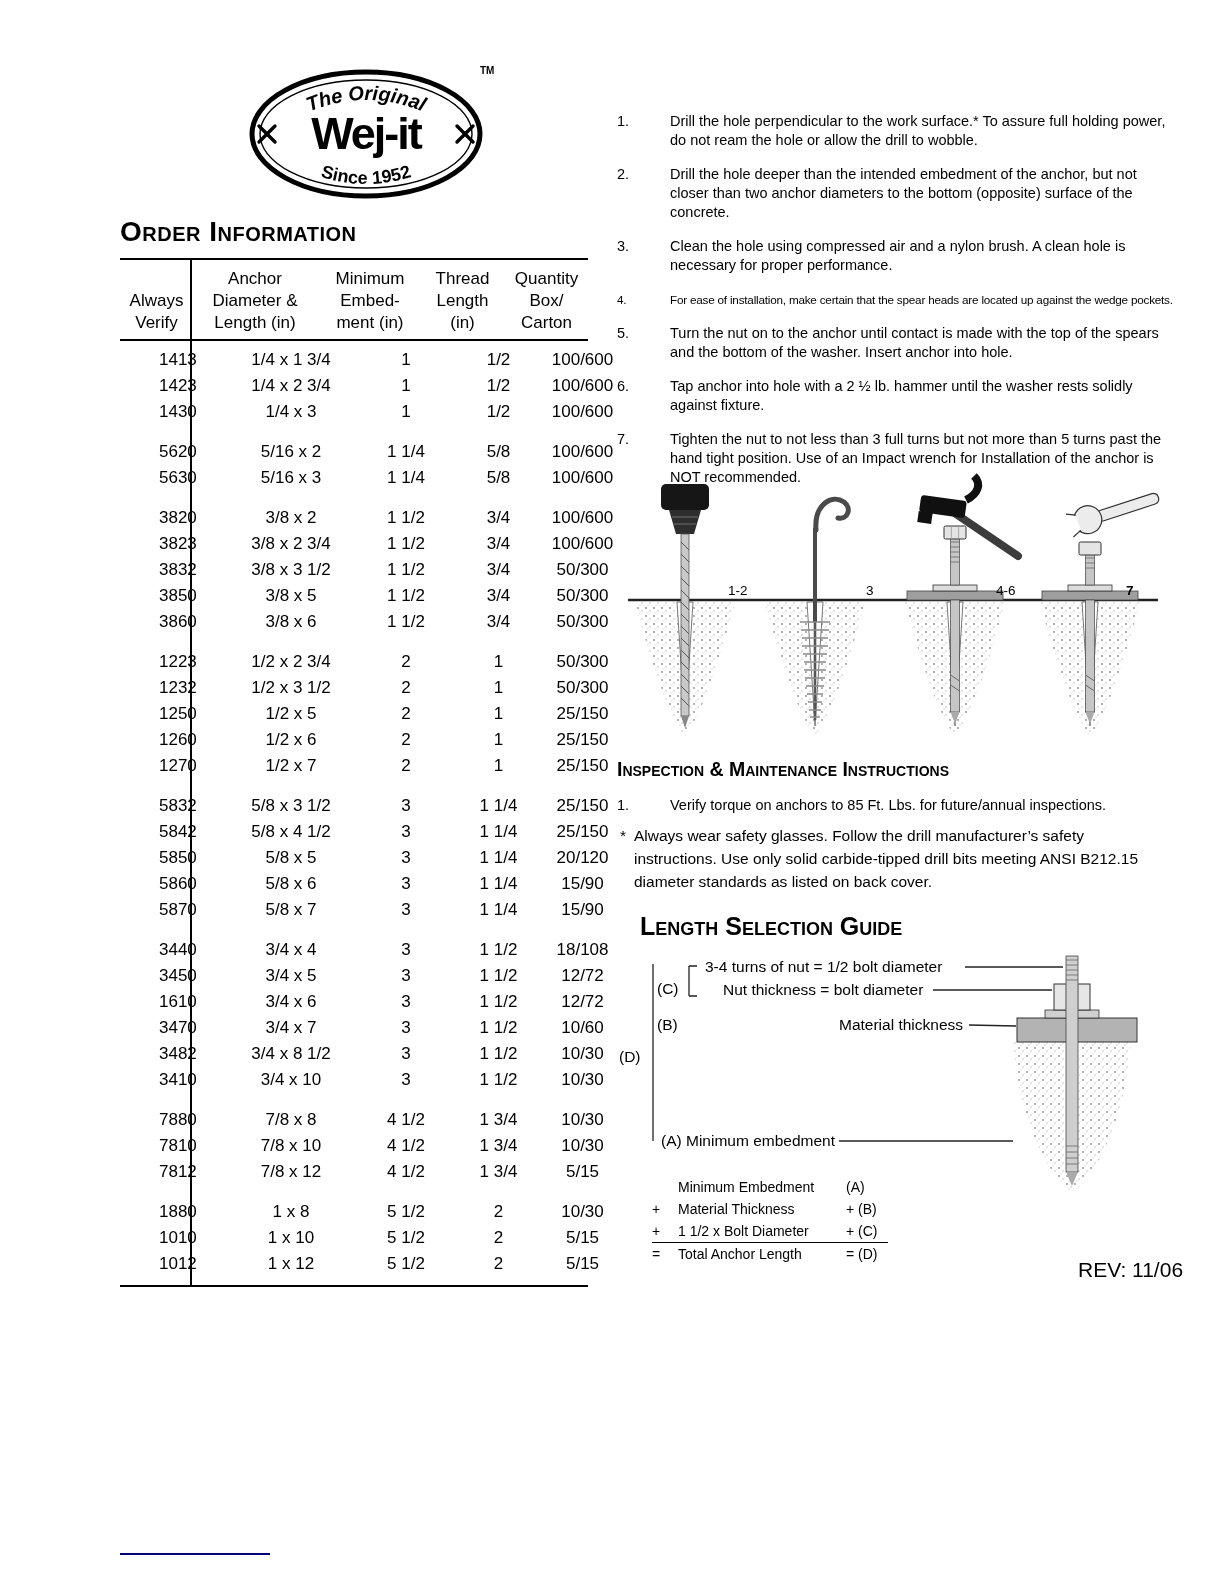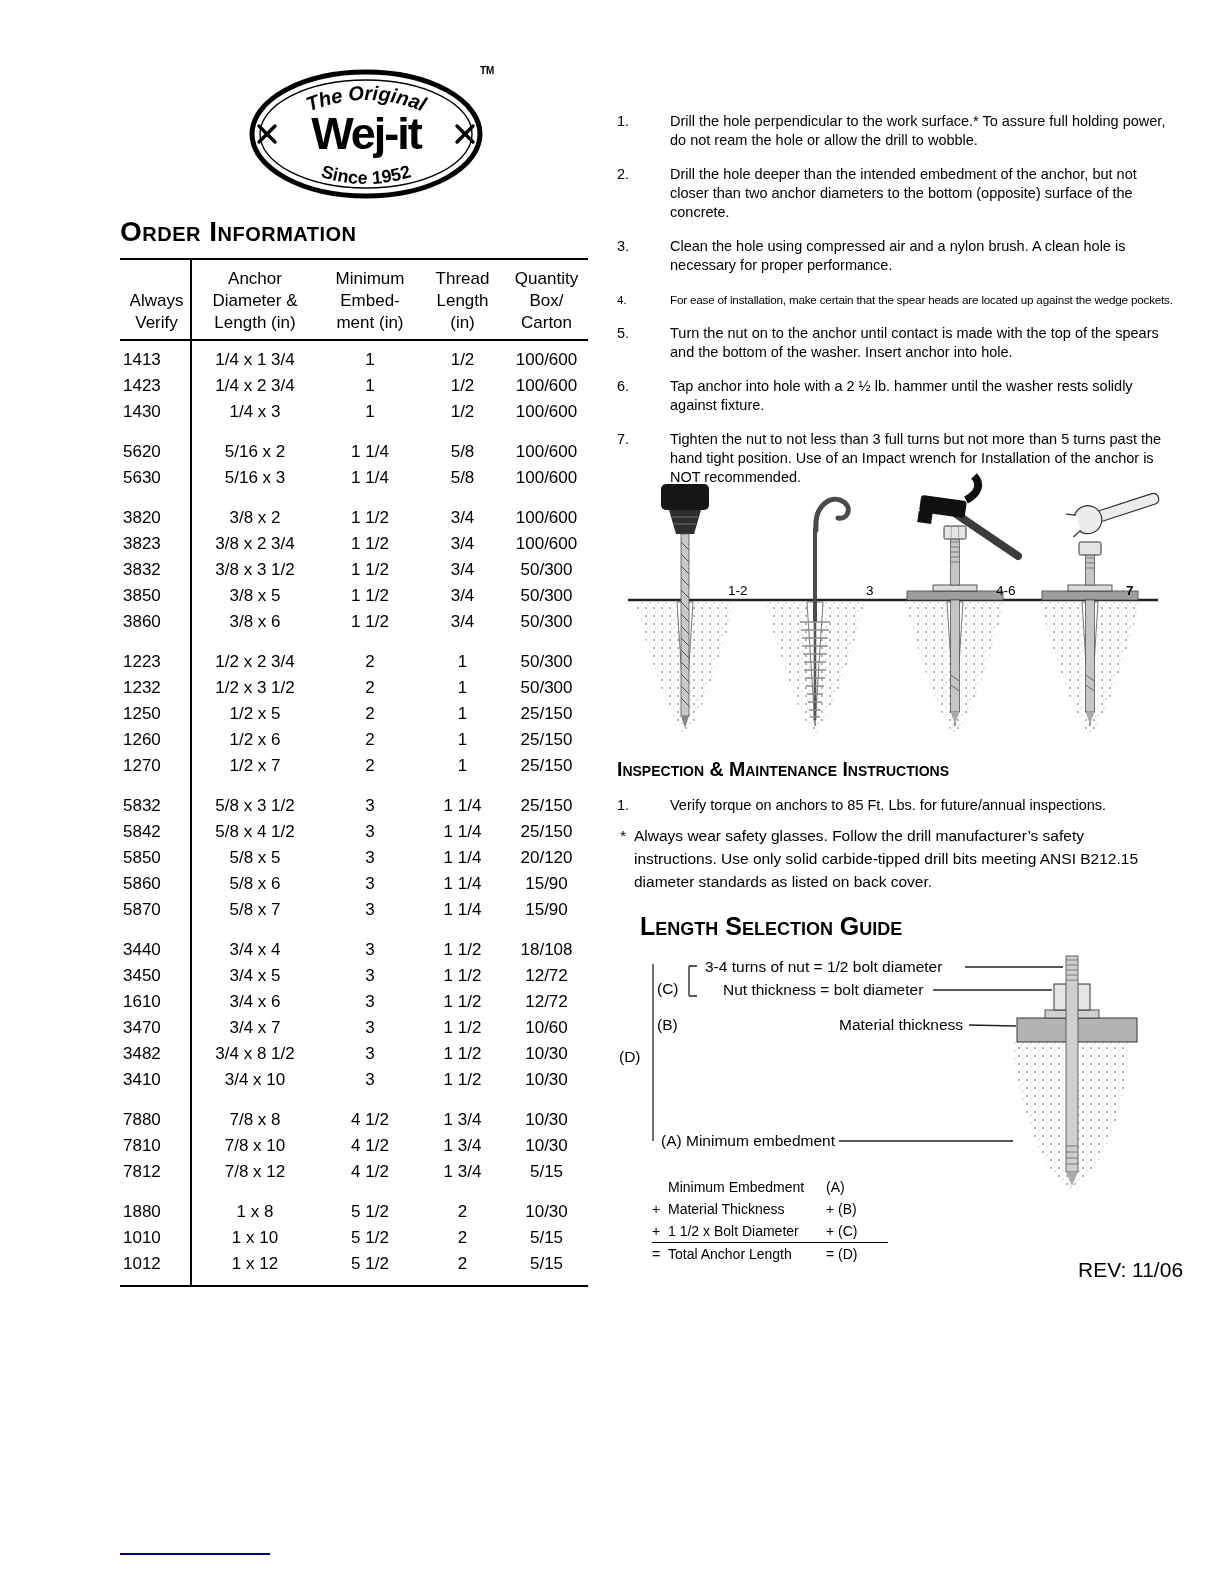--- a/index.html
+++ b/index.html
@@ -13,21 +13,21 @@
   
   #order-title{position:absolute;left:120px;top:216px;font-size:28px;letter-spacing:.5px;}
   #order-table{position:absolute;left:120px;top:258px;width:468px;
                border-top:2px solid #000;border-bottom:2px solid #000;font-size:17px;}
   #order-table .vline{position:absolute;left:70px;top:0;bottom:0;width:0;border-left:2px solid #000;}
   .thead{display:grid;grid-template-columns:70px 130px 100px 85px 83px;
          border-bottom:2px solid #000;padding:8px 0 5px;}
   .th{display:flex;flex-direction:column;justify-content:flex-end;text-align:center;line-height:22px;align-items:center;}
   .th.c0{text-align:left;padding-left:3px;}
   .tbody{padding:6px 0 8px;}
-  .tgroup{margin-top:14px;}
+  .tgroup{margin-top:14px;margin-left:36px;}
   .tgroup:first-child{margin-top:0;}
   .trow{display:grid;grid-template-columns:70px 130px 100px 85px 83px;height:26px;line-height:26px;}
   .tcell{text-align:center;}
   .tcell.c0{text-align:left;padding-left:3px;}
 
   
   #install-title{position:absolute;left:617px;top:70px;font-size:19.5px;}
   #install-steps{position:absolute;left:617px;top:112px;width:552px;}
   .step{display:flex;margin-bottom:15px;font-size:14.5px;line-height:19px;}
   .step-num{flex:0 0 38px;}
@@ -39,21 +39,21 @@
   #inspect-title{position:absolute;left:617px;top:758px;font-size:19.5px;}
   #inspect-steps{position:absolute;left:617px;top:796px;width:548px;}
   #inspect-note{position:absolute;left:620px;top:824px;width:545px;display:flex;
                 font-size:15.5px;line-height:23px;}
   #inspect-note .note-star{flex:0 0 14px;}
 
   #guide-title{position:absolute;left:640px;top:912px;font-size:25px;}
   #guide-figure{position:absolute;left:617px;top:950px;}
 
   #formula{position:absolute;left:652px;top:1176px;width:236px;font-size:14px;}
-  .frow{display:grid;grid-template-columns:16px 158px 62px;height:22px;line-height:22px;}
+  .frow{display:grid;grid-template-columns:16px 158px 62px;height:22px;line-height:22px;gap:10px;}
   .frow.fline{border-bottom:1.5px solid #000;}
 
   #rev{position:absolute;left:1078px;top:1258px;font-size:21px;font-weight:400;}
   #footer-rule{position:absolute;left:120px;top:1553px;width:150px;border-top:2px solid #00007a;}
 
   svg text{font-family:"Liberation Sans",sans-serif;}
 </style>
 </head>
 <body>
 

